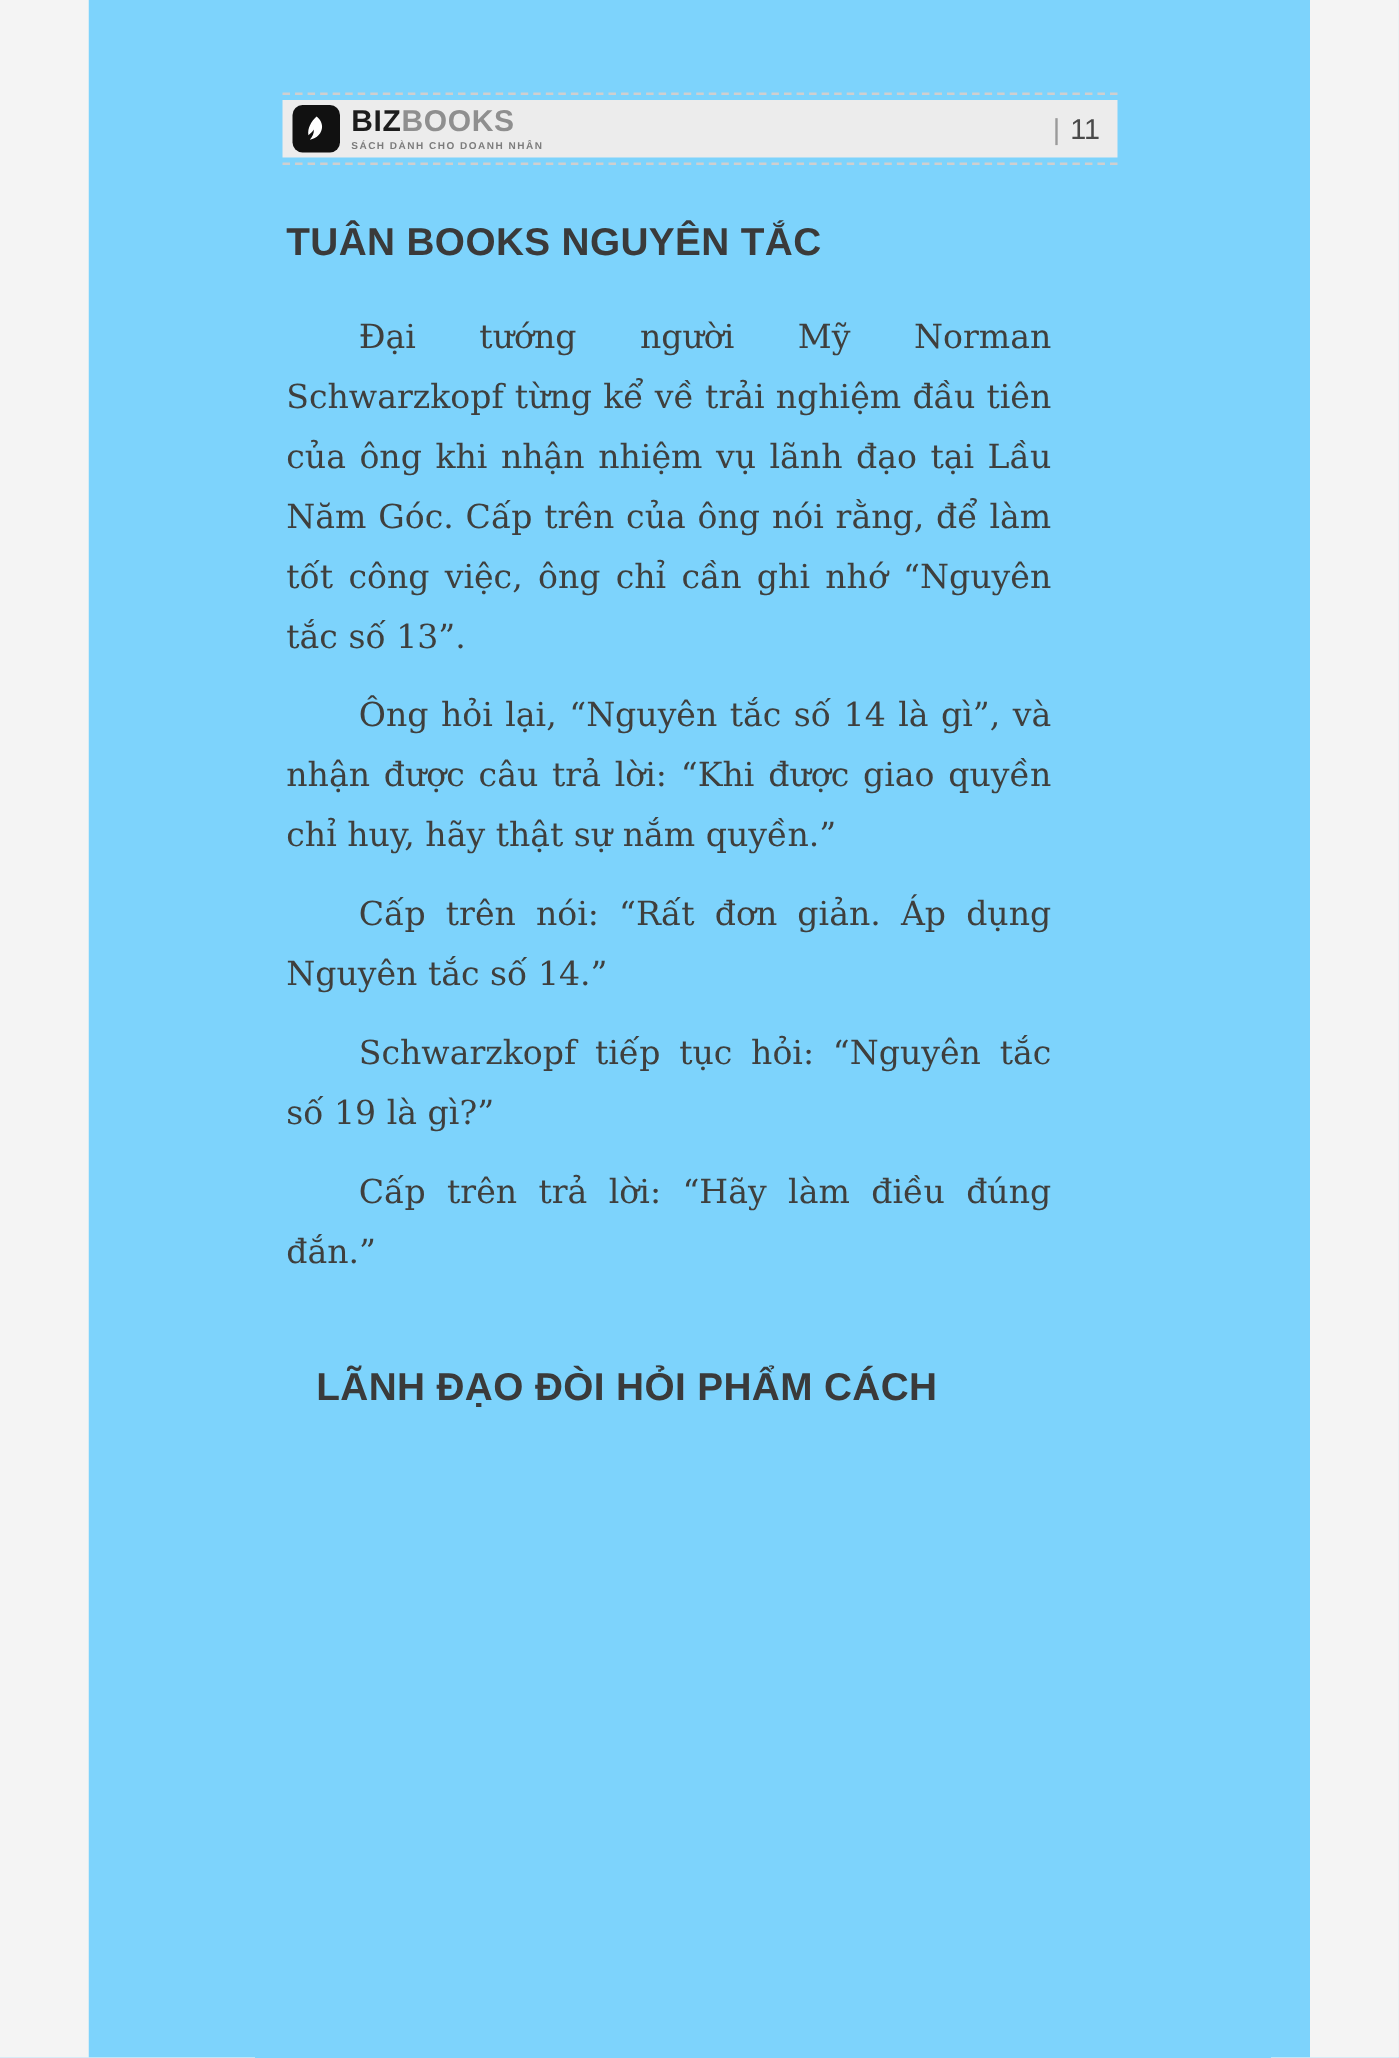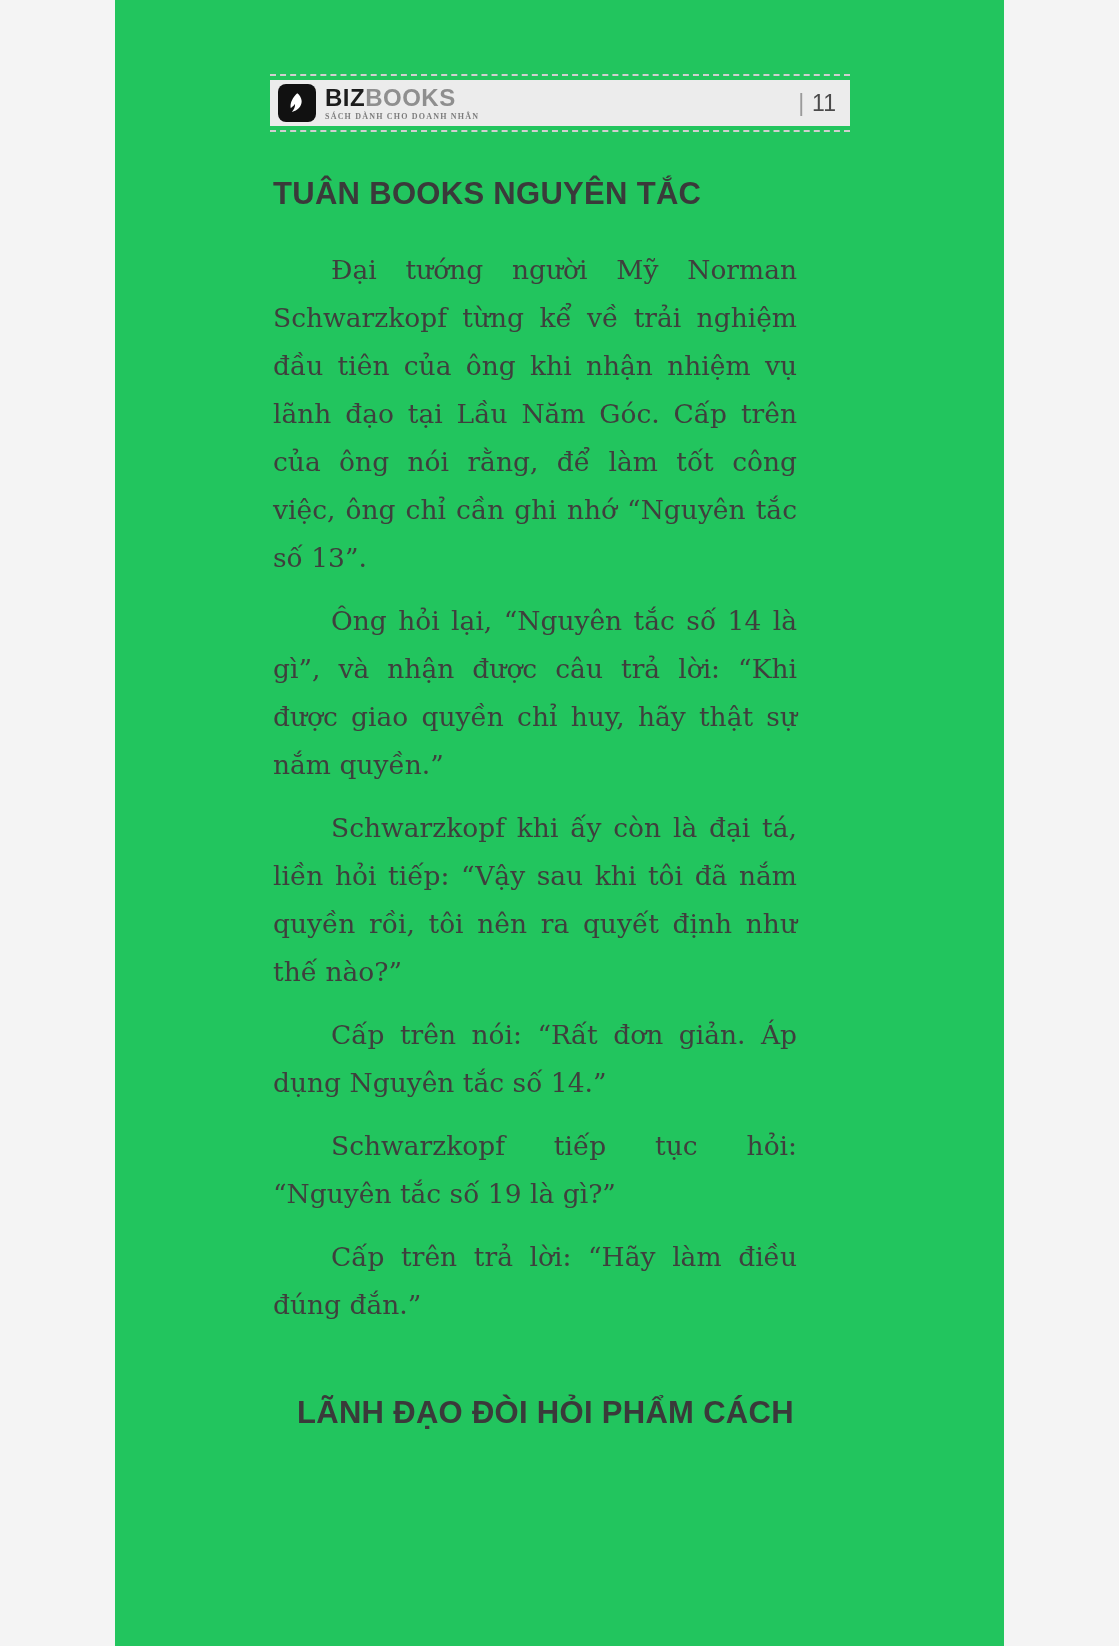--- a/index.html
+++ b/index.html
@@ -1,22 +1,22 @@
 <!DOCTYPE html>
 <html><head>
 <meta charset="utf-8">
 <style>
   * { margin: 0; padding: 0; box-sizing: border-box; }
   html, body { background: #f4f4f4; }
   .page {
     position: relative;
-    width: 889px;
+    width: 977px;
     height: 1646px;
     margin: 0 auto;
-    background: #22c55e;
+    background: #7dd3fc;
     overflow: hidden;
     font-family: "DejaVu Serif", serif;
   }
 
   
   .page-header {
     margin: 74px 154px 0 155px;
     border-top: 2px dashed #cfcfcf;
     border-bottom: 2px dashed #cfcfcf;
     padding: 4px 0;
@@ -40,21 +40,21 @@
   .brand-text { display: flex; flex-direction: column; line-height: 1; }
   .brand-name {
     font-family: "Liberation Sans", sans-serif;
     font-weight: 700;
     font-size: 24px;
     letter-spacing: 0.5px;
     color: #1c1c1c;
   }
   .brand-name .light { color: #8f8f8f; }
   .brand-tagline {
-    font-family: Liberation Serif, serif;
+    font-family: Liberation Sans, sans-serif;
     font-size: 8px;
     font-weight: 700;
     letter-spacing: 1.2px;
     color: #7c7c7c;
     margin-top: 3px;
     white-space: nowrap;
   }
   .page-number {
     font-family: "Liberation Sans", sans-serif;
     font-size: 23px;
@@ -111,21 +111,20 @@
       </div>
     </div>
   </header>
 
   <main class="content">
 
     <section class="section">
       <h1 class="section-heading">TUÂN BOOKS NGUYÊN TẮC</h1>
       <p>Đại tướng người Mỹ Norman Schwarzkopf từng kể về trải nghiệm đầu tiên của ông khi nhận nhiệm vụ lãnh đạo tại Lầu Năm Góc. Cấp trên của ông nói rằng, để làm tốt công việc, ông chỉ cần ghi nhớ “Nguyên tắc số 13”.</p>
       <p>Ông hỏi lại, “Nguyên tắc số 14 là gì”, và nhận được câu trả lời: “Khi được giao quyền chỉ huy, hãy thật sự nắm quyền.”</p>
-      <p>Schwarzkopf khi ấy còn là đại tá, liền hỏi tiếp: “Vậy sau khi tôi đã nắm quyền rồi, tôi nên ra quyết định như thế nào?”</p>
       <p>Cấp trên nói: “Rất đơn giản. Áp dụng Nguyên tắc số 14.”</p>
       <p>Schwarzkopf tiếp tục hỏi: “Nguyên tắc số 19 là gì?”</p>
       <p>Cấp trên trả lời: “Hãy làm điều đúng đắn.”</p>
     </section>
 
     <section class="section">
       <h1 class="section-heading">LÃNH ĐẠO ĐÒI HỎI PHẨM CÁCH</h1>
     </section>
 
   </main>

